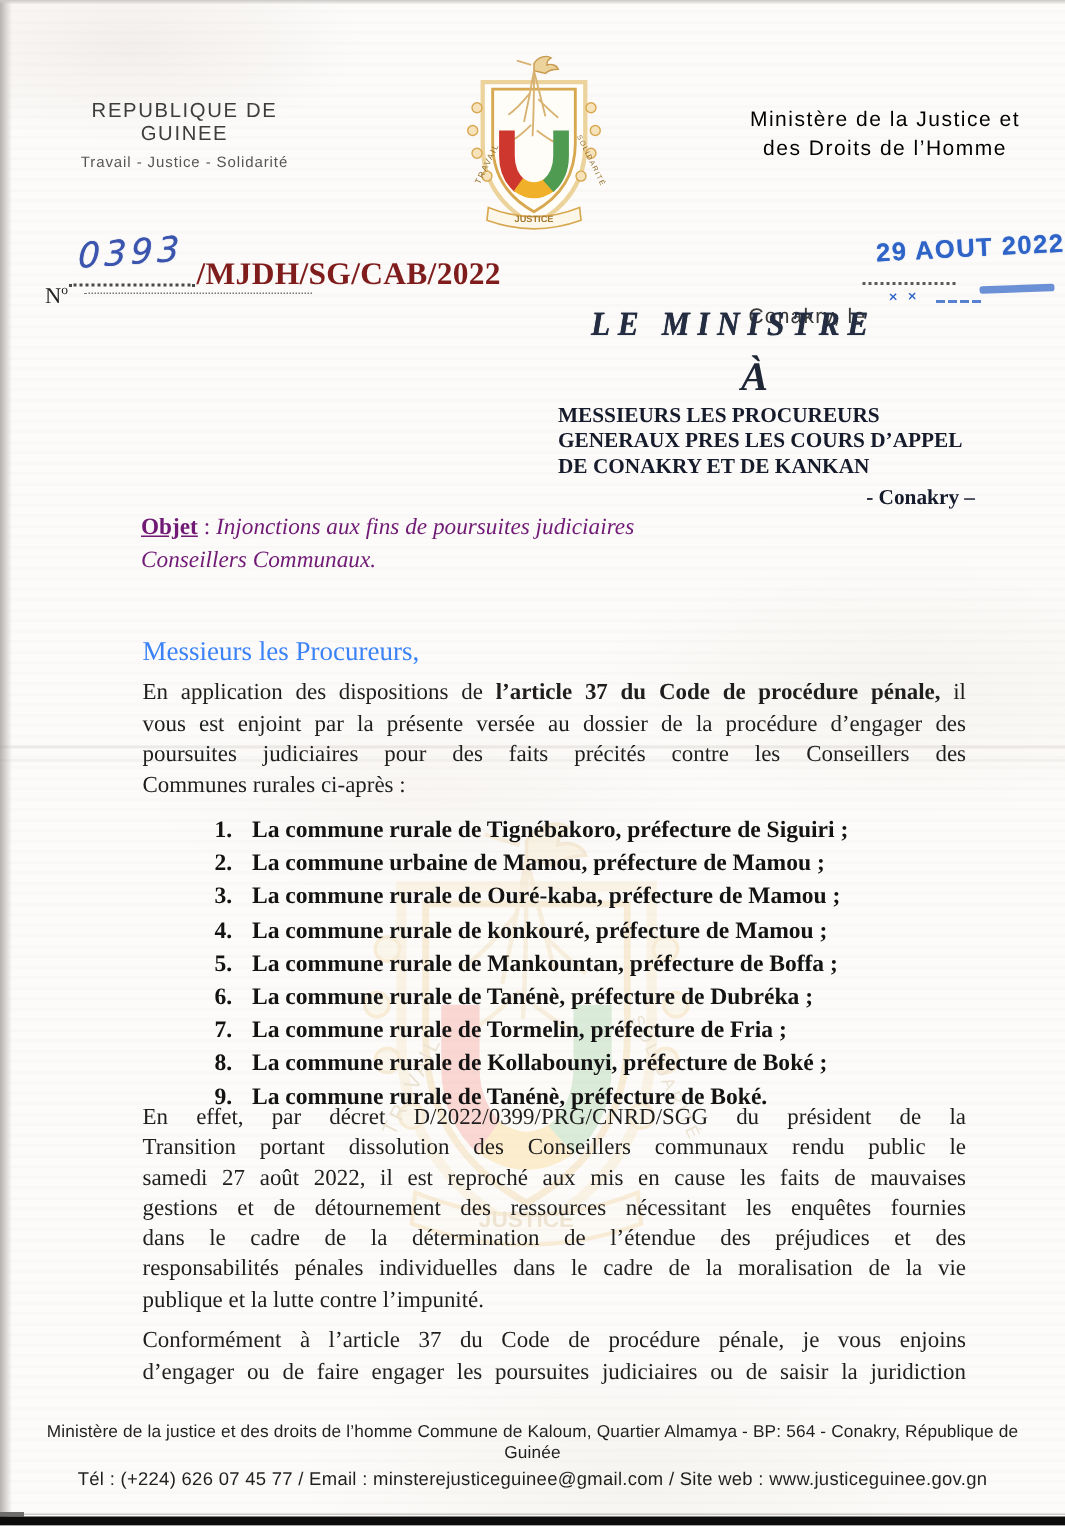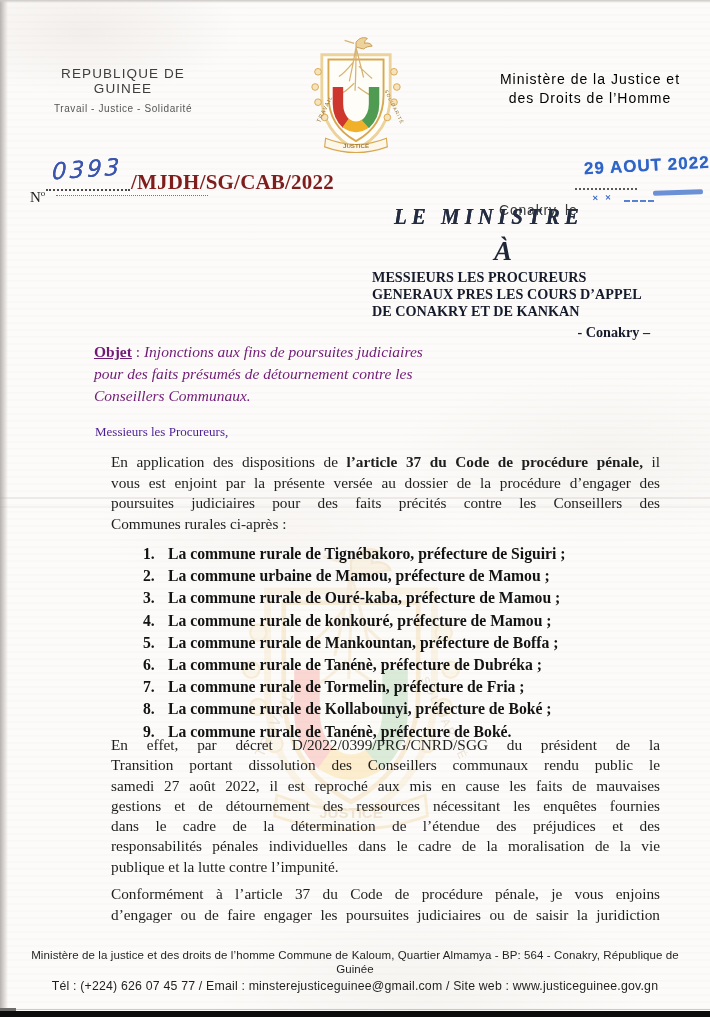--- a/index.html
+++ b/index.html
@@ -66,24 +66,24 @@
   .to-symbol{left:494px;top:236px;font-weight:bold;font-style:italic;font-size:27px;color:#1f2737;}
   .recipient{left:372px;top:269px;width:278px;font-weight:bold;font-size:14.2px;
     line-height:17.2px;color:#161b2c;}
   .recipient .place{text-align:right;margin-top:3px;}
 
   
   .subject{left:94px;top:341px;width:410px;font-size:15.5px;line-height:21.8px;color:#701a75;}
   .subject .lbl{font-weight:bold;text-decoration:underline;font-style:normal;}
   .subject .it{font-style:italic;}
 
-  .salutation{left:95px;top:424px;font-size:13px;color:#4c1d95;}
-
-  
-  .para{left:95px;width:549px;font-size:15.3px;line-height:20.5px;color:#1e1e1e;margin-left:16px;}
+  .salutation{left:95px;top:424px;font-size:18px;color:#3b82f6;}
+
+  
+  .para{left:95px;width:549px;font-size:15.3px;line-height:20.5px;color:#1e1e1e;}
   .p1{top:452px;} .p2{top:735px;line-height:20.3px;} .p3{top:884px;}
   .jline{text-align:justify;text-align-last:justify;}
   .lline{text-align:left;}
   .b{font-weight:bold;}
 
   
   .communes{left:143px;top:545px;width:505px;font-weight:bold;font-size:15.7px;color:#131313;}
   .communes .row{display:flex;height:22.2px;align-items:baseline;}
   .communes .num{width:25px;flex:0 0 25px;}
   .communes .txt{flex:1;white-space:nowrap;}
@@ -174,21 +174,20 @@
 
   <div class="abs recipient">
     <div>MESSIEURS LES PROCUREURS</div>
     <div>GENERAUX PRES LES COURS D’APPEL</div>
     <div>DE CONAKRY ET DE KANKAN</div>
     <div class="place">- Conakry –</div>
   </div>
 
   <div class="abs subject">
     <div><span class="lbl">Objet</span><span> : </span><span class="it">Injonctions aux fins de poursuites judiciaires</span></div>
-    <div class="it">pour des faits présumés de détournement contre les</div>
     <div class="it">Conseillers Communaux.</div>
   </div>
 
   <div class="abs salutation">Messieurs les Procureurs,</div>
 
   <div class="abs para p1">
     <div class="jline"><span>En application des dispositions de </span><span class="b">l’article 37 du Code de procédure pénale,</span><span> il</span></div>
     <div class="jline">vous est enjoint par la présente versée au dossier de la procédure d’engager des</div>
     <div class="jline">poursuites judiciaires pour des faits précités contre les Conseillers des</div>
     <div class="lline">Communes rurales ci-après :</div>

